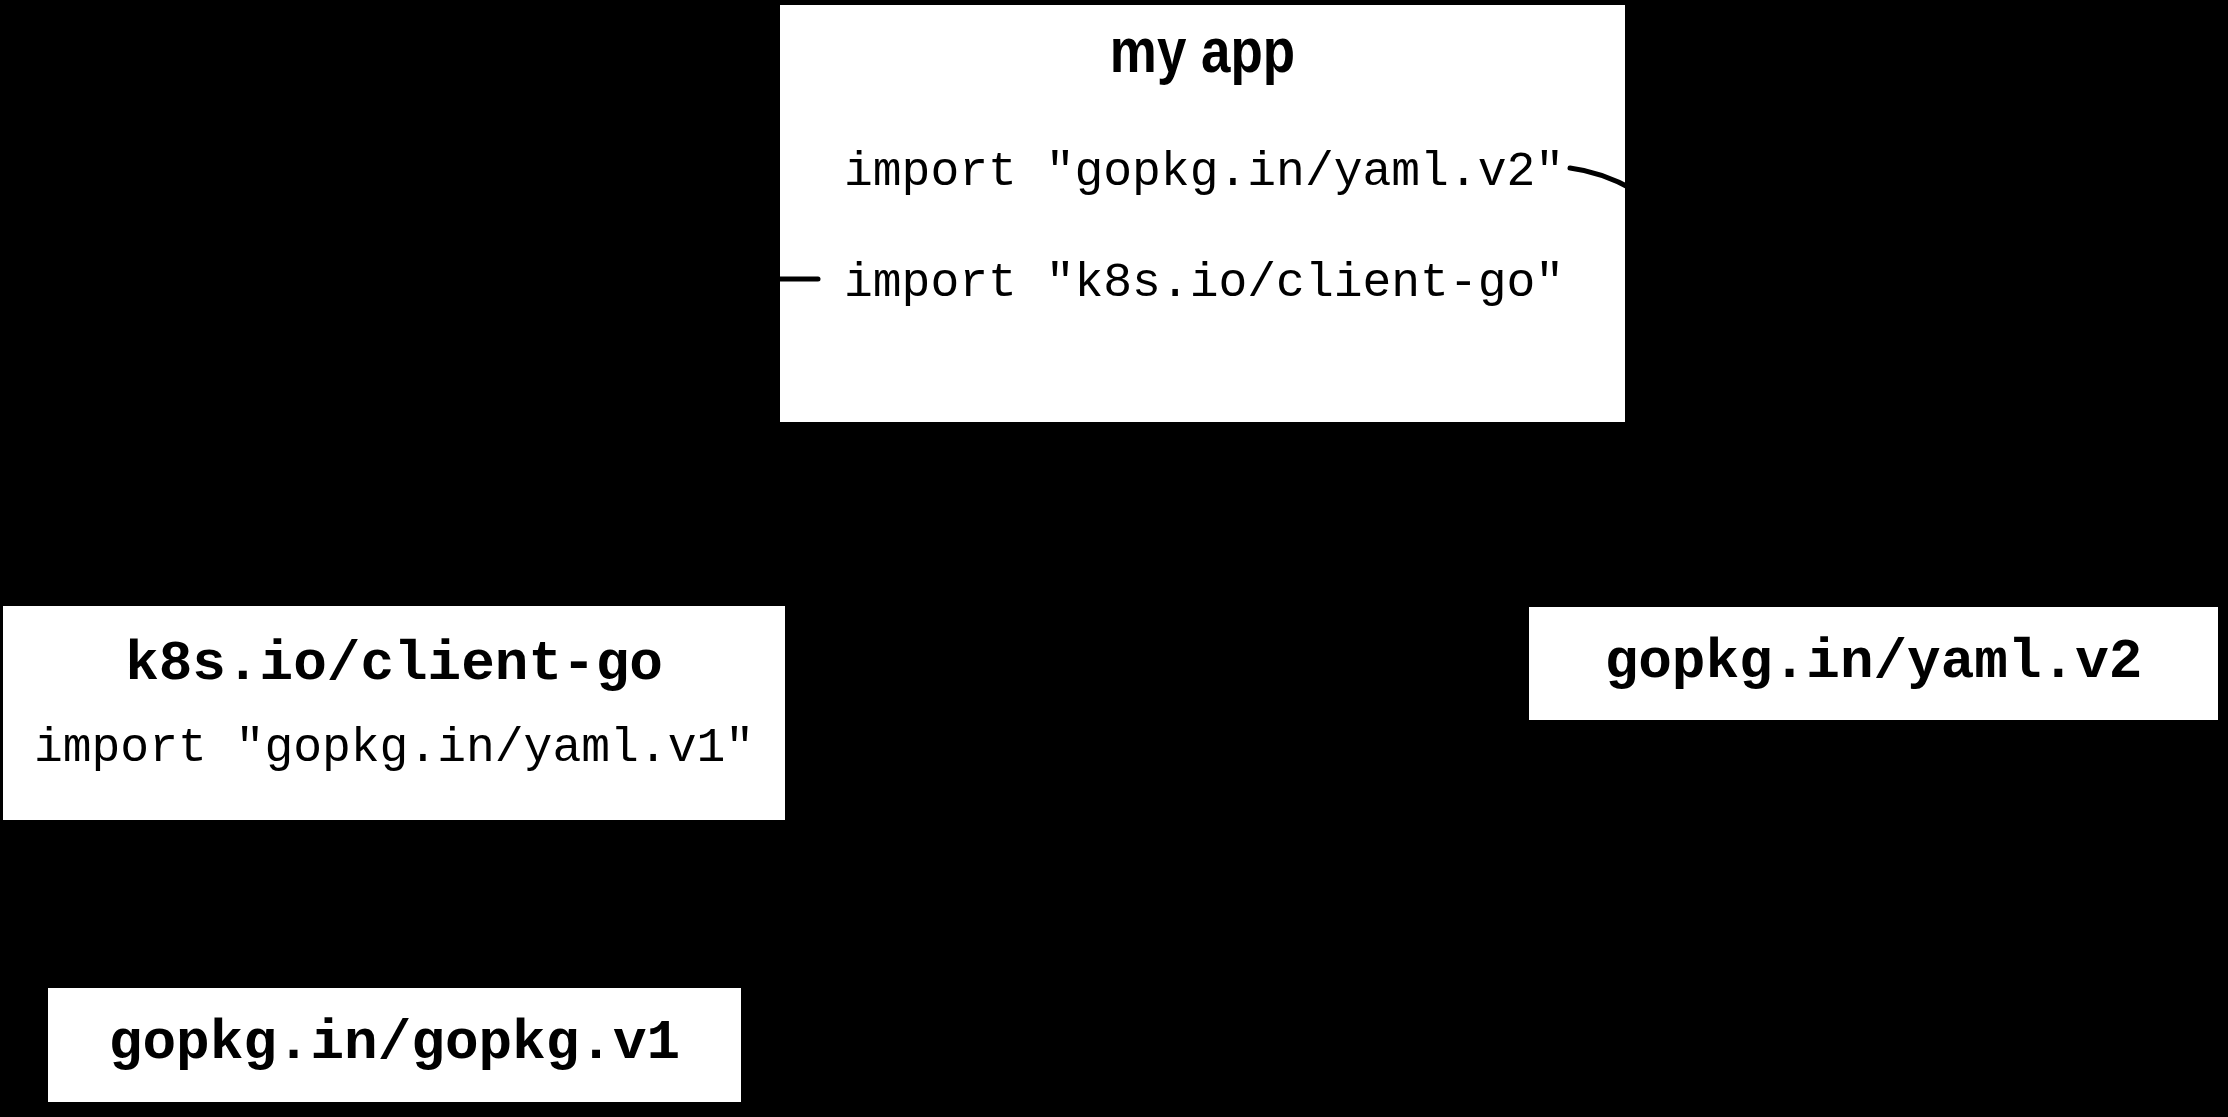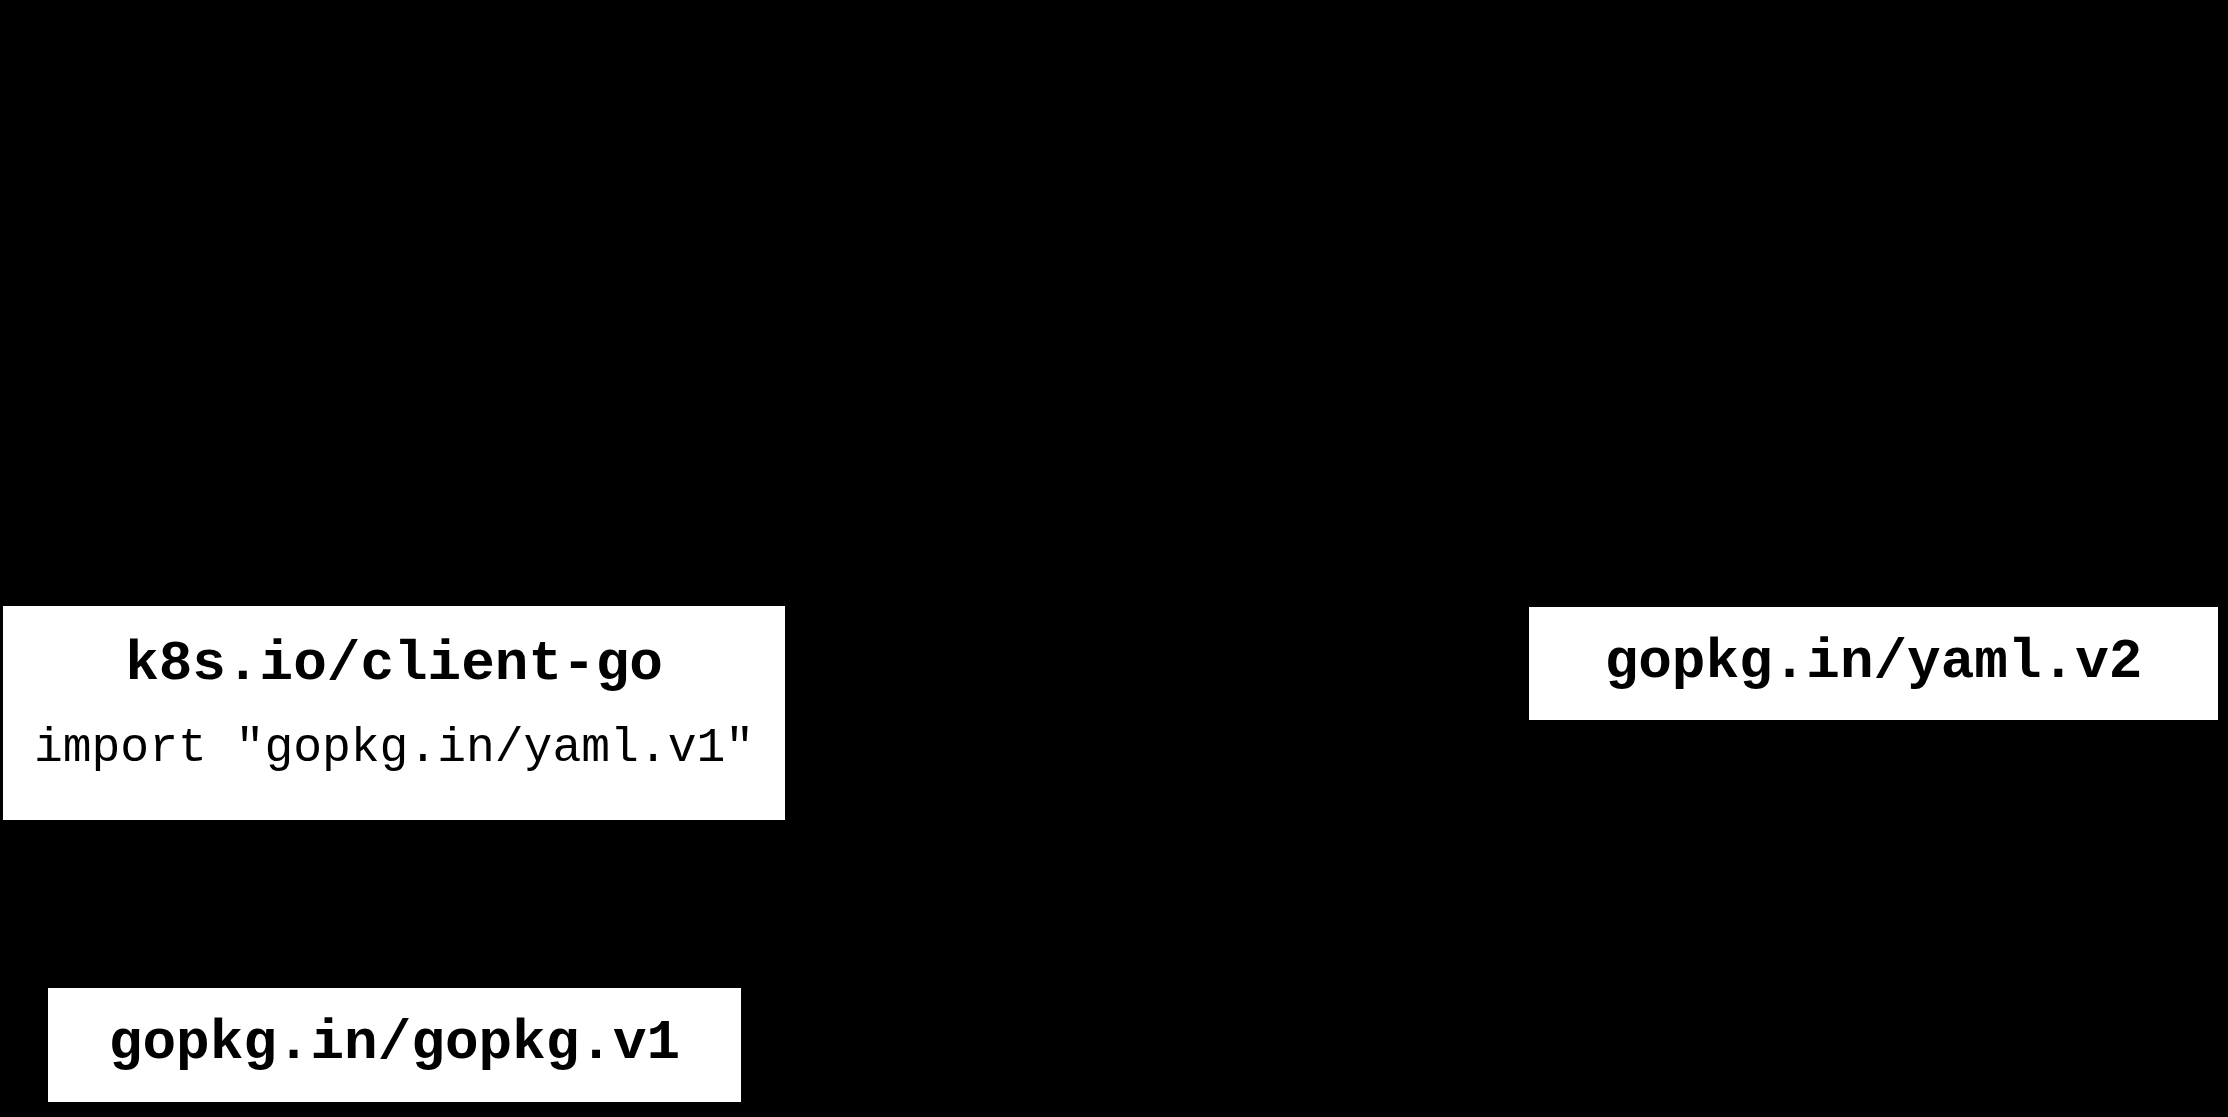--- a/index.html
+++ b/index.html
@@ -81,20 +81,25 @@
   #client-go-import-1 { top: 118px; }
 
   #node-yaml-v2 .node-title-mono { top: 27px; }
   #node-yaml-v1 .node-title-mono { top: 27px; }
 </style>
 </head>
 <body style="background: rgb(0, 0, 0);">
 
 <div class="canvas">
 
+  <div class="node" id="node-my-app">
+    <div class="node-title-sans">my app</div>
+    <div class="import-line" id="my-app-import-1">import "gopkg.in/yaml.v2"</div>
+    <div class="import-line" id="my-app-import-2">import "k8s.io/client-go"</div>
+  </div>
 
   <div class="node" id="node-client-go">
     <div class="node-title-mono">k8s.io/client-go</div>
     <div class="import-line centered" id="client-go-import-1">import "gopkg.in/yaml.v1"</div>
   </div>
 
   <div class="node" id="node-yaml-v2">
     <div class="node-title-mono">gopkg.in/yaml.v2</div>
   </div>
 

